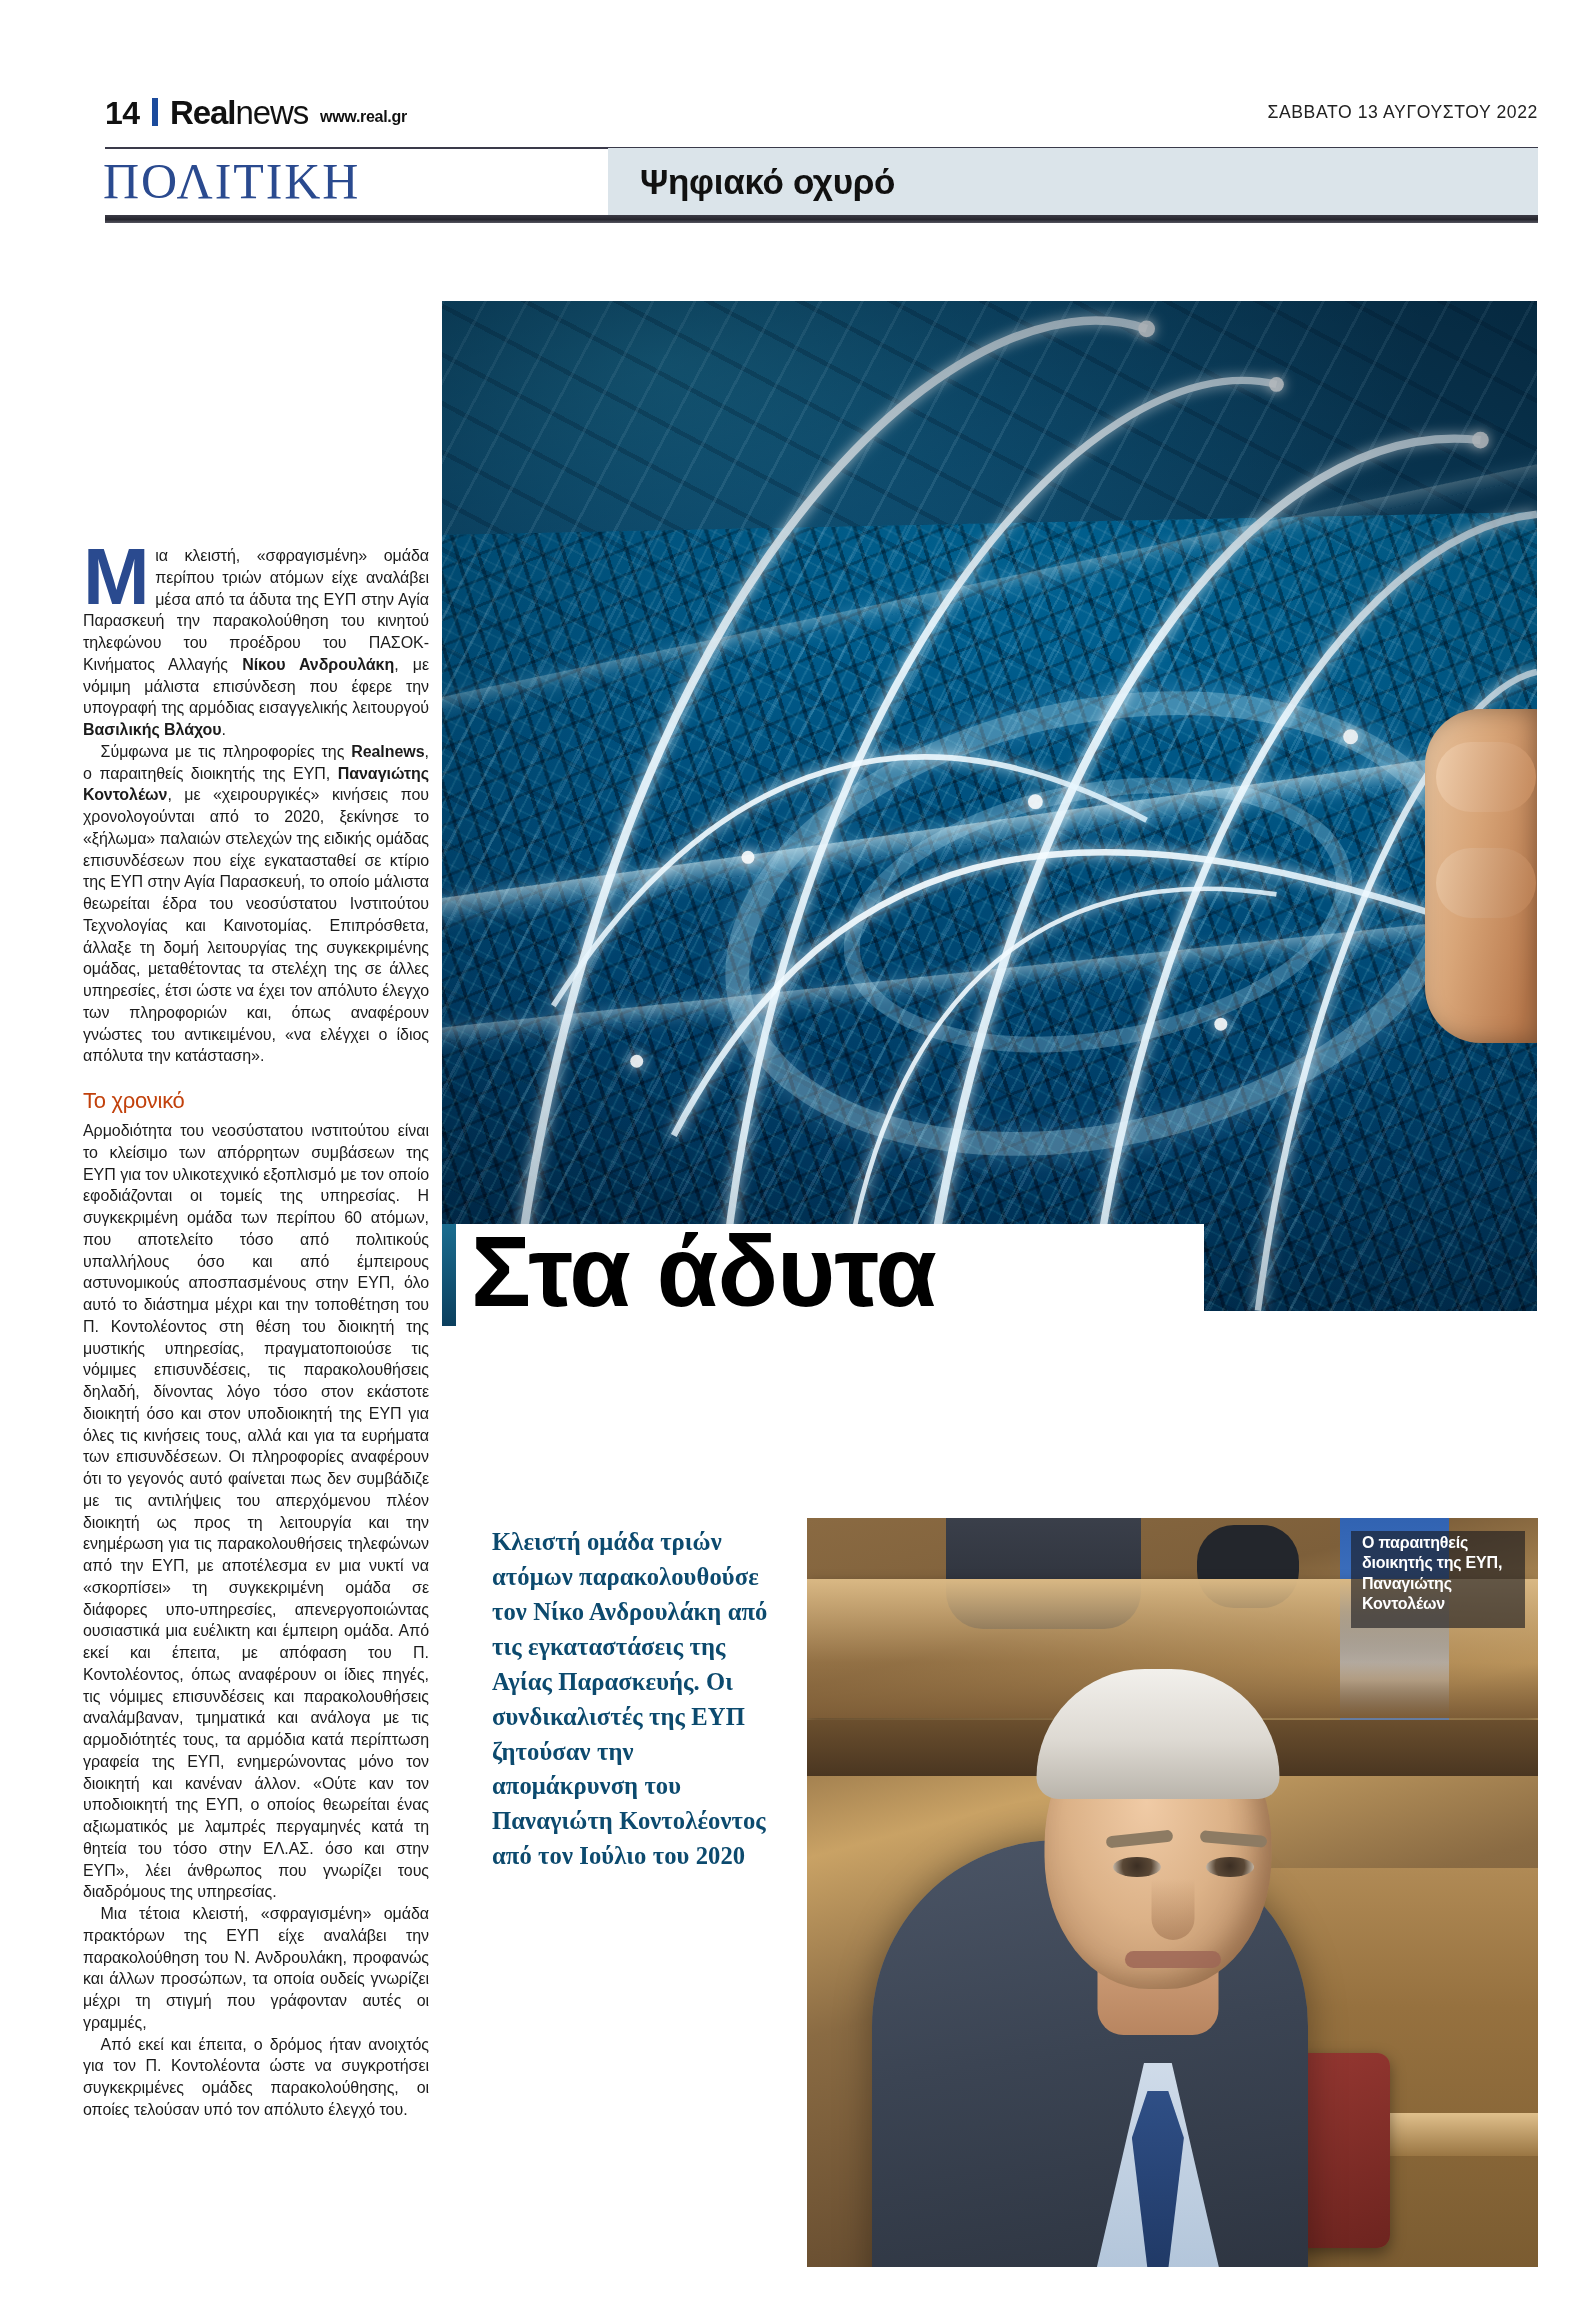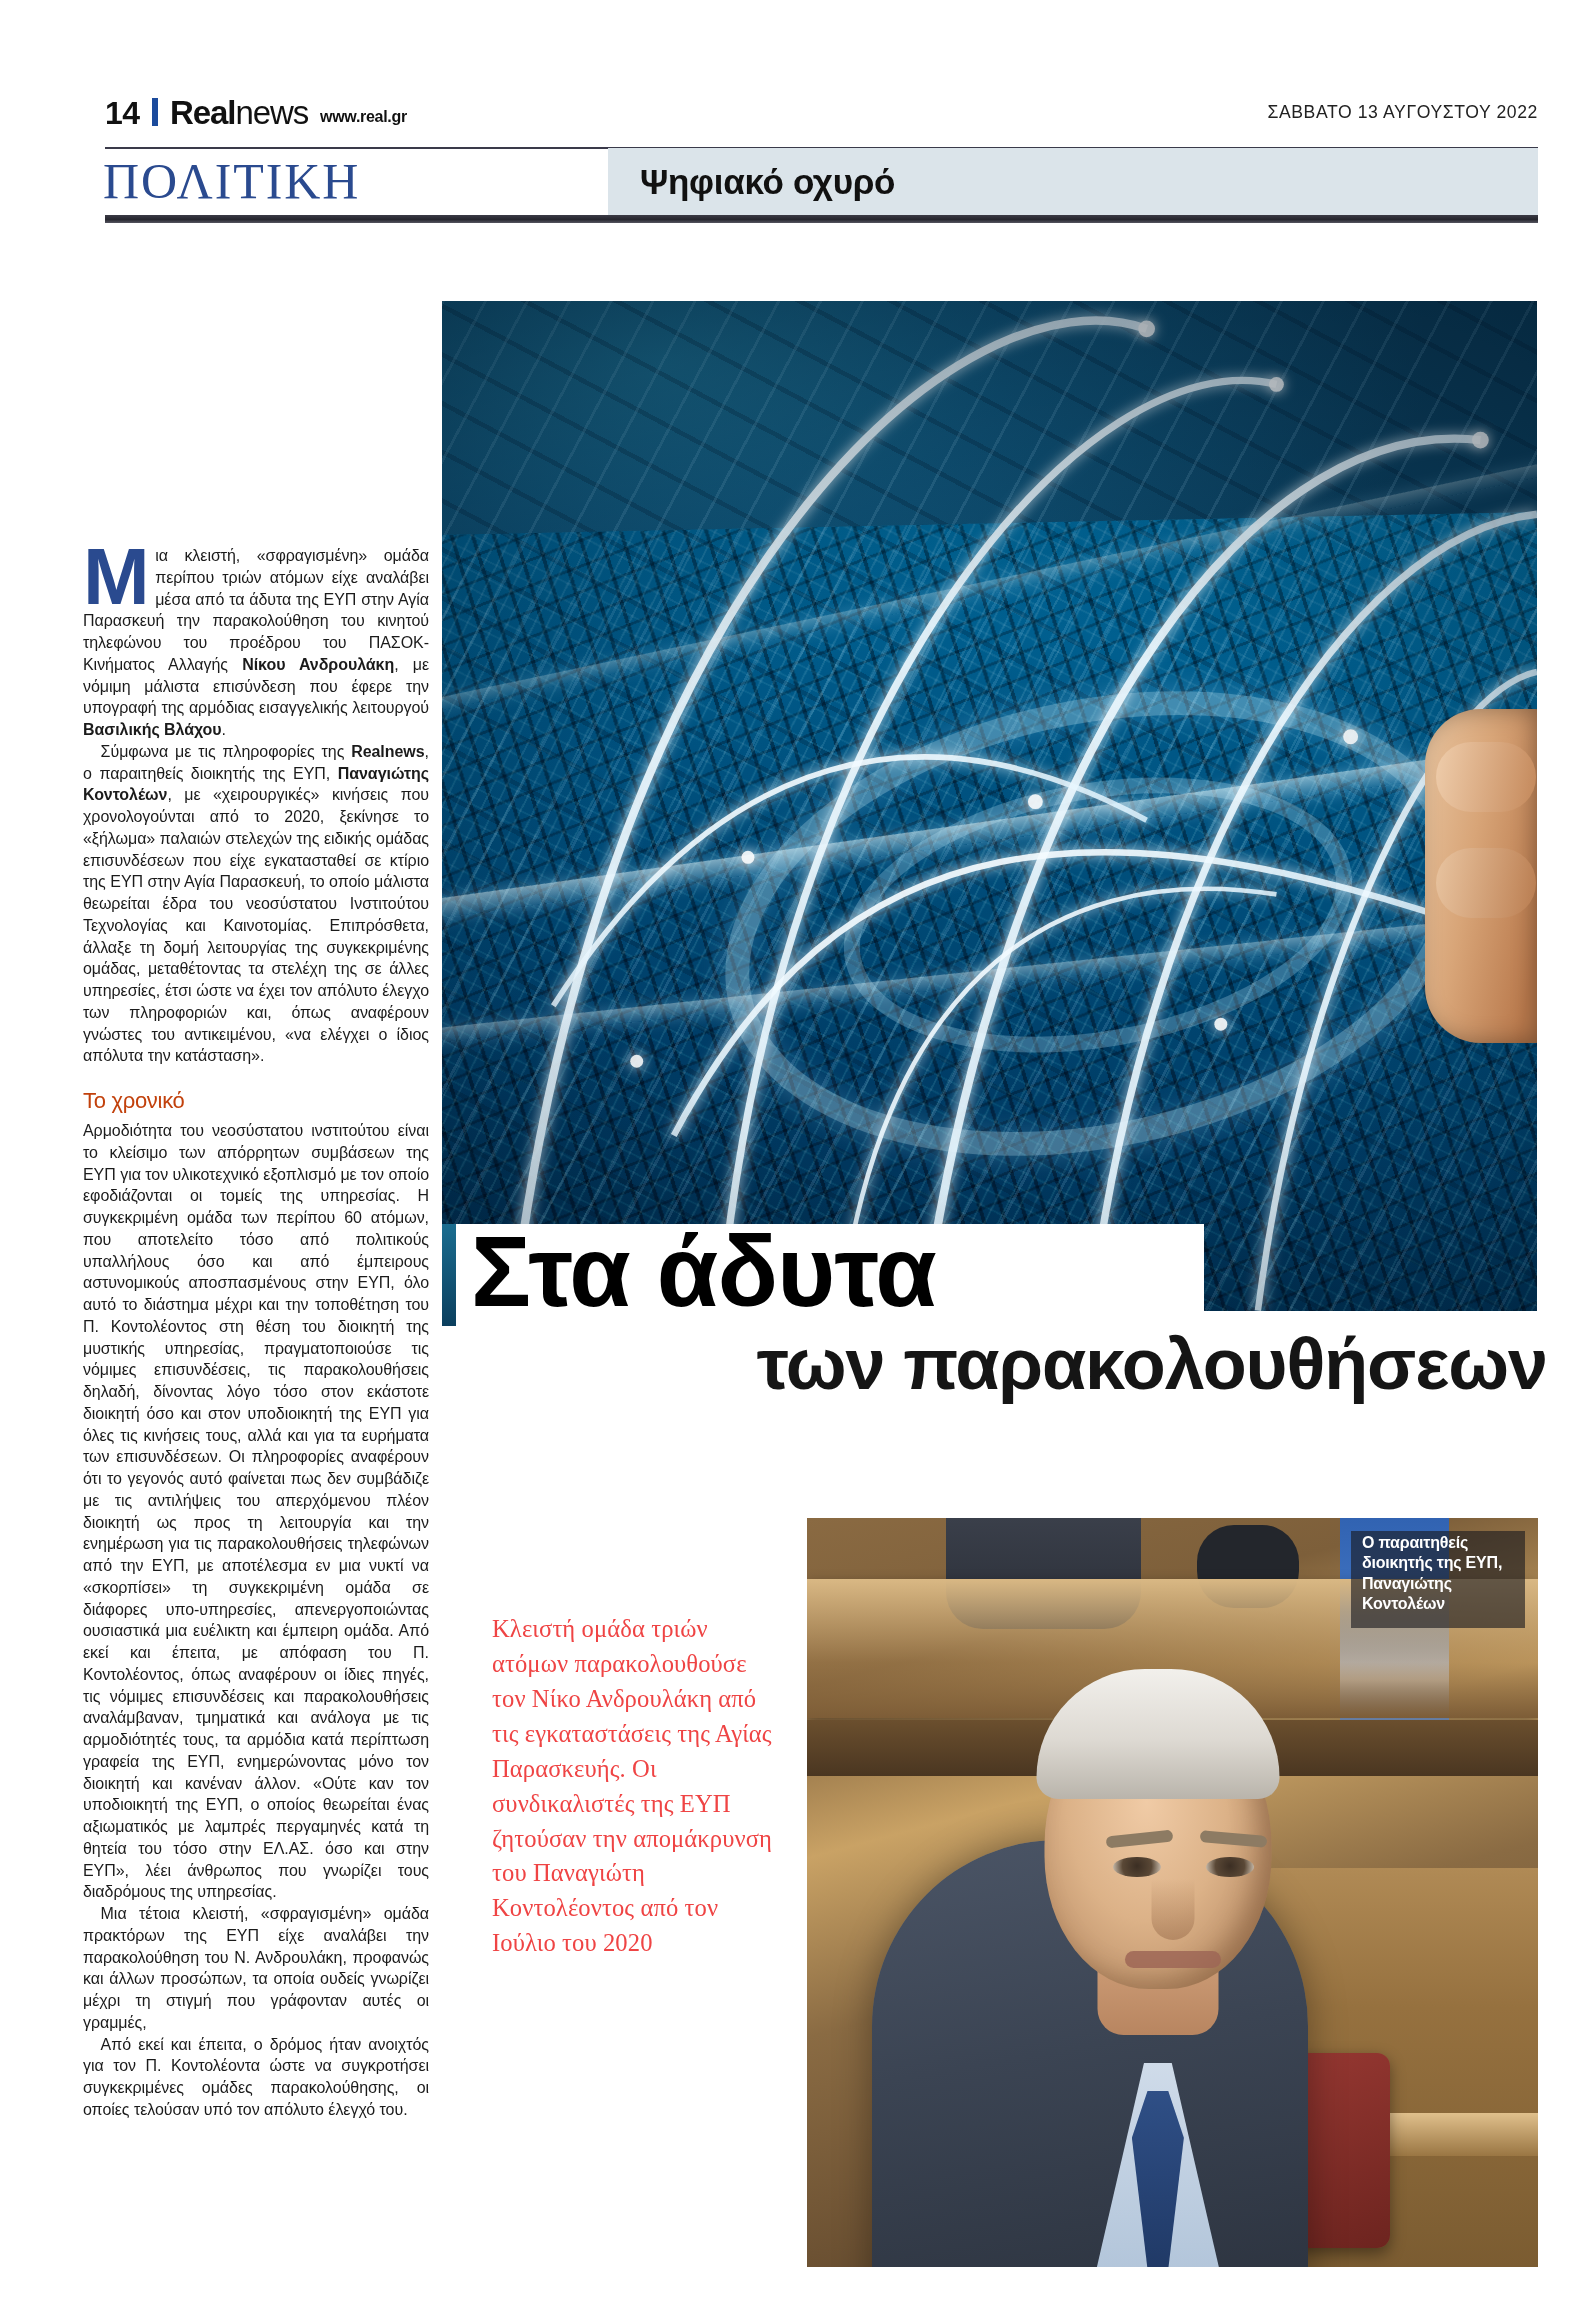--- a/index.html
+++ b/index.html
@@ -98,23 +98,23 @@
      border-radius:46px;background:linear-gradient(100deg,#eac7a4,#bc7f52);opacity:.85;}
 
   
   .hl-box{position:absolute;left:456px;top:1224px;width:748px;height:102px;background:#fff;}
   .hl1{position:absolute;left:471px;top:1221px;font-size:100px;font-weight:bold;
        letter-spacing:-0.9px;line-height:1;color:#000000;}
   .hl2{position:absolute;left:471px;top:1328px;width:1076px;font-size:72px;font-weight:bold;
        letter-spacing:-1.1px;line-height:1;color:#151515;text-align:right;}
 
   
-  .deck{position:absolute;left:492px;top:1612px;width:288px;
+  .deck{position:absolute;left:492px;top:1525px;width:288px;
         font-family:"Liberation Serif","DejaVu Serif",serif;
-        font-size:24.6px;line-height:1.42;color:#ef4444;letter-spacing:0.1px;}
+        font-size:24.6px;line-height:1.42;color:#0c4a6e;letter-spacing:0.1px;font-weight:bold;}
 
   
   .photo-portrait{position:absolute;left:807px;top:1518px;width:731px;height:749px;overflow:hidden;
         background:#6e5336;}
   .pp-bg{position:absolute;inset:0;
      background:linear-gradient(165deg,#8a6a42 0%,#7d5f3a 18%,#c9a265 36%,#8a6b43 55%,#6d5233 78%,#4e3a23 100%);}
   .pp-panel{position:absolute;left:0;right:0;height:139px;top:61px;
      background:linear-gradient(180deg,#d9b884,#a9835079 60%,#7d5d37);
      box-shadow:0 3.7px 13px rgba(0,0,0,.35);}
   .pp-panel2{position:absolute;left:0;right:0;height:56px;top:202px;
@@ -237,21 +237,20 @@
           <circle cx="840" cy="780" r="7"></circle>
       </g>
     </svg>
     <div class="pm-vignette"></div>
     <div class="hand"></div>
   </div>
 
   <div class="blue-frag"></div>
   <div class="hl-box"></div>
   <div class="hl1">Στα άδυτα</div>
-  <div class="hl2">των παρακολουθήσεων</div>
 
   <div class="deck">Κλειστή ομάδα τριών ατόμων παρακολουθούσε τον Νίκο Ανδρουλάκη από τις εγκαταστάσεις της Αγίας Παρασκευής. Οι συνδικαλιστές της ΕΥΠ ζητούσαν την απομάκρυνση του Παναγιώτη Κοντολέοντος από τον Ιούλιο του 2020</div>
 
   <div class="photo-portrait">
     <div class="pp-bg"></div>
     <div class="pp-flag"></div>
     <div class="pp-figbg"></div>
     <div class="pp-mask"></div>
     <div class="pp-panel"></div>
     <div class="pp-panel2"></div>

